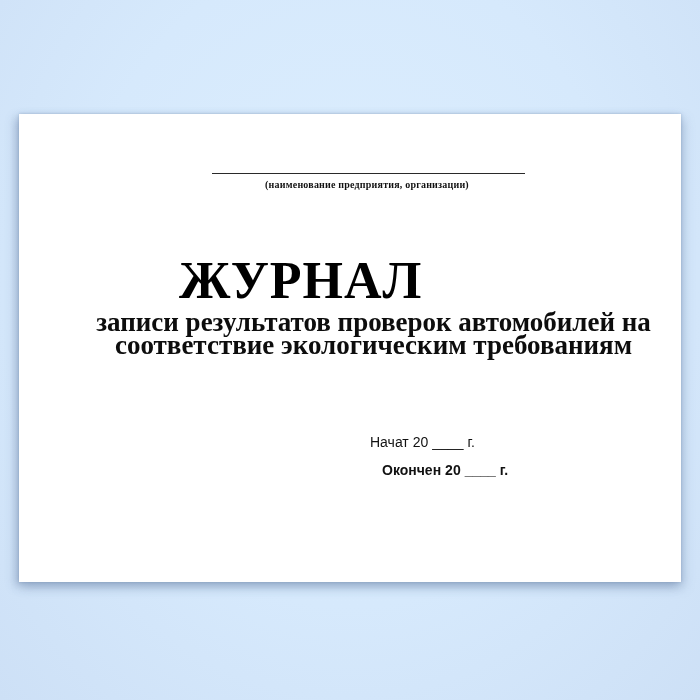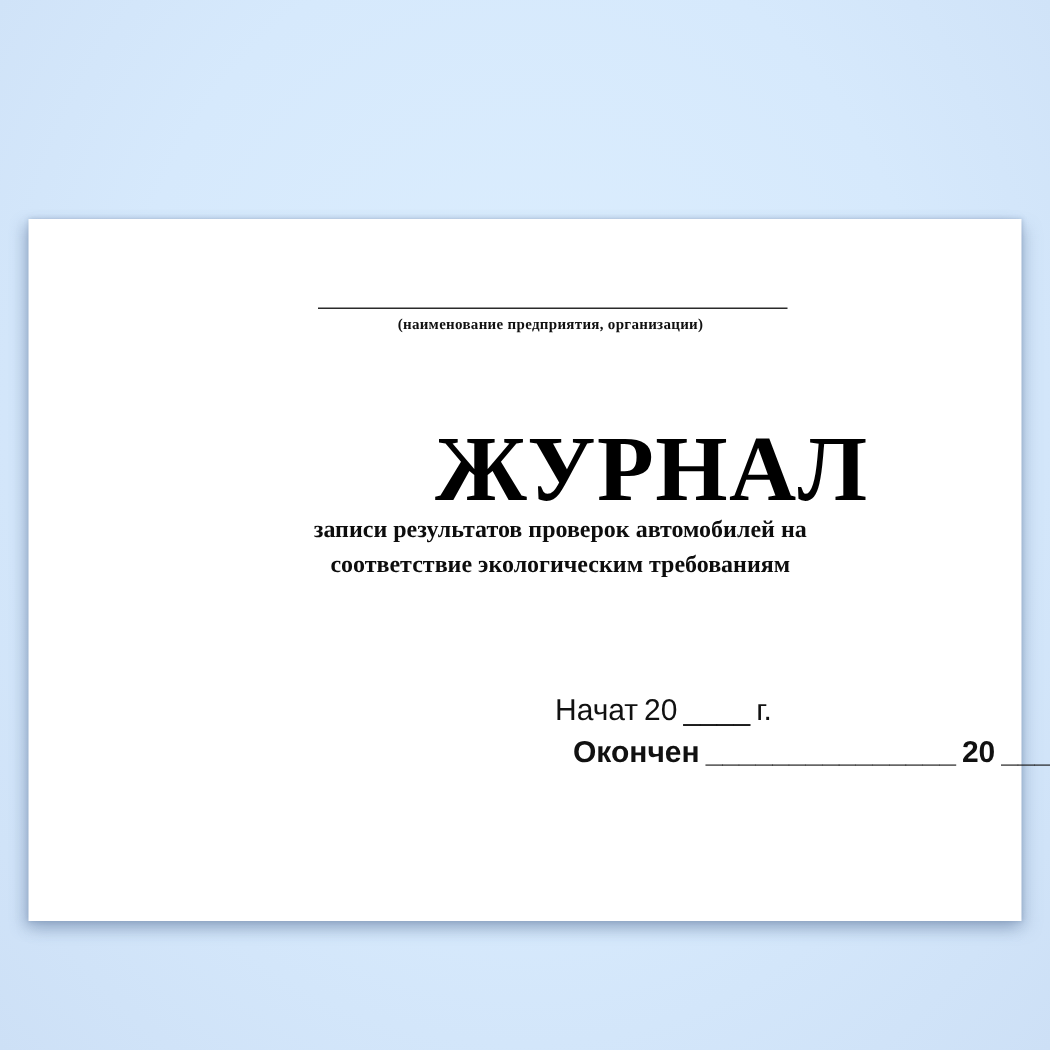--- a/index.html
+++ b/index.html
@@ -22,21 +22,20 @@
     position: absolute;
     left: 19px;
     top: 114px;
     width: 662px;
     height: 468px;
     background: #ffffff;
     box-shadow:
       -4px 4px 9px rgba(110, 135, 170, 0.45),
        3px 5px 10px rgba(110, 135, 170, 0.35),
        0 0 3px rgba(110, 135, 170, 0.45);
-    margin-top: 32px;
   }
   .org-line {
     position: absolute;
     left: 193px;
     top: 59px;
     width: 313px;
     height: 0;
     border-bottom: 1.5px solid #2a2a2a;
   }
   .org-caption {
@@ -51,49 +50,49 @@
     line-height: 13px;
     color: #111111;
     letter-spacing: 0.2px;
   }
   .title {
     position: absolute;
     left: 160px;
     top: 141px;
     width: 400px;
     margin: 0;
-    text-align: right;
+    text-align: left;
     font-family: "Liberation Serif", "DejaVu Serif", serif;
     font-weight: bold;
-    font-size: 62px;
+    font-size: 52px;
     line-height: 52px;
     color: #000000;
     letter-spacing: 1px;
     white-space: nowrap;
   }
   .subtitle {
     position: absolute;
     left: 54px;
     top: 197px;
     width: 601px;
     text-align: center;
     font-family: "Liberation Serif", "DejaVu Serif", serif;
     font-weight: bold;
-    font-size: 16px;
+    font-size: 27px;
     line-height: 22.5px;
     color: #0d0d0d;
     white-space: nowrap;
   }
   .date-row {
     position: absolute;
     display: flex;
     align-items: baseline;
     gap: 4px;
     font-family: "Liberation Sans", sans-serif;
-    font-size: 20px;
+    font-size: 14px;
     line-height: 18px;
     color: #111111;
     white-space: nowrap;
     justify-content: center;
   }
   .date-row.started  { left: 351px; top: 319px; }
   .date-row.finished { left: 363px; top: 347px; font-weight: bold; }
   .blank { letter-spacing: 0; }
 </style>
 </head>
@@ -115,20 +114,19 @@
 
     <div class="date-row started">
       <span>Начат</span>
       <span>20</span>
       <span class="blank">____</span>
       <span>г.</span>
     </div>
 
     <div class="date-row finished">
       <span>Окончен</span>
-      <span class="blank">_______________</span>
       <span>20</span>
       <span class="blank">____</span>
       <span>г.</span>
     </div>
 
   </div>
 </div>
 
 </body></html>

